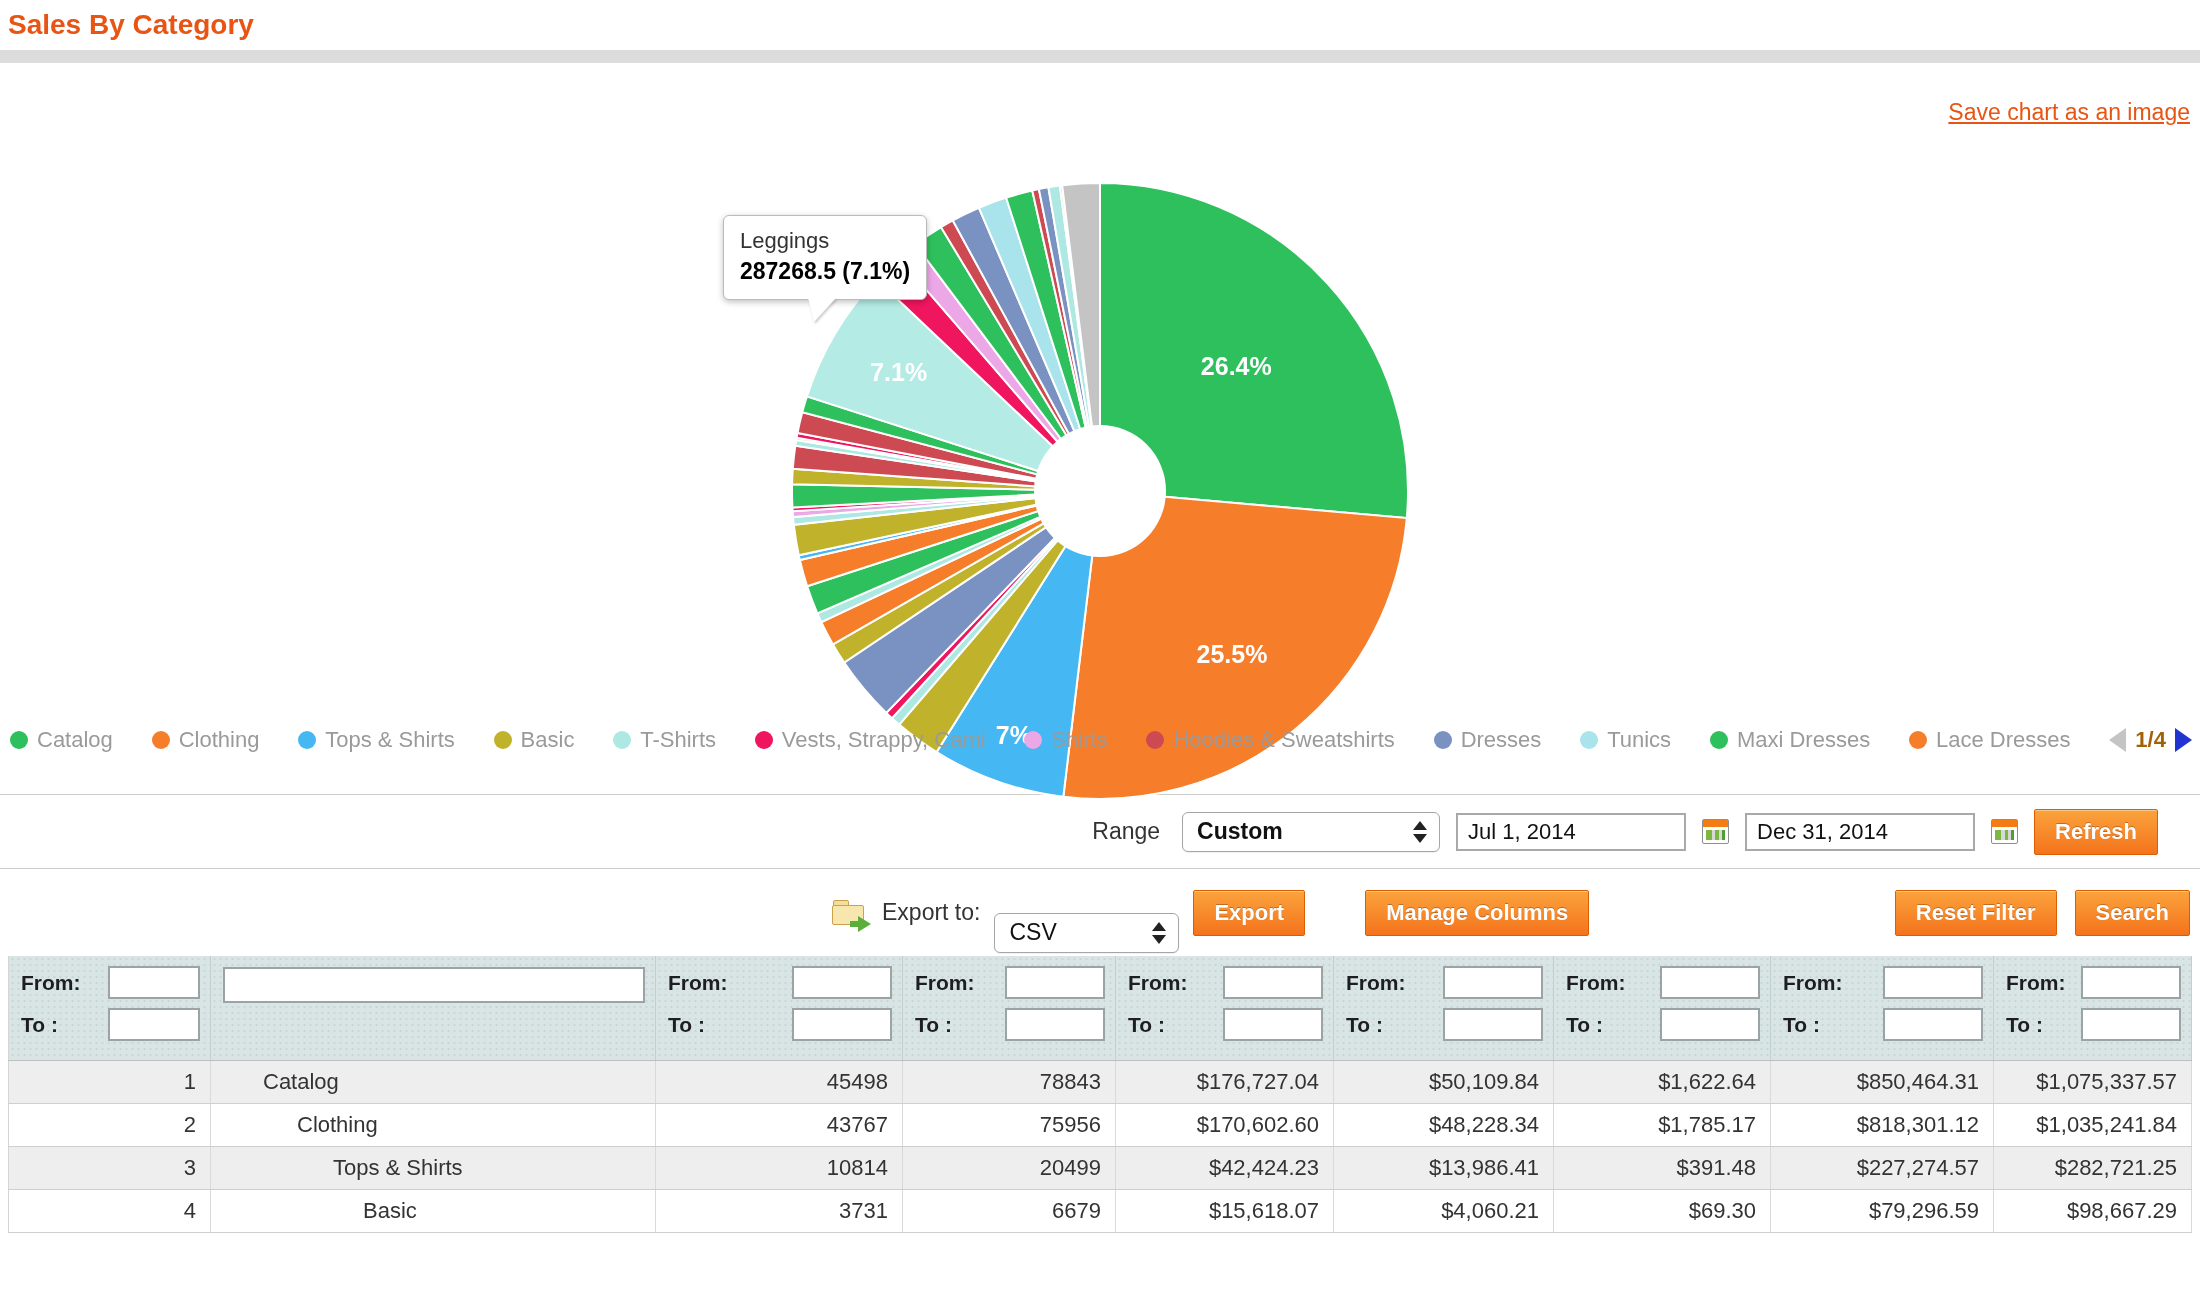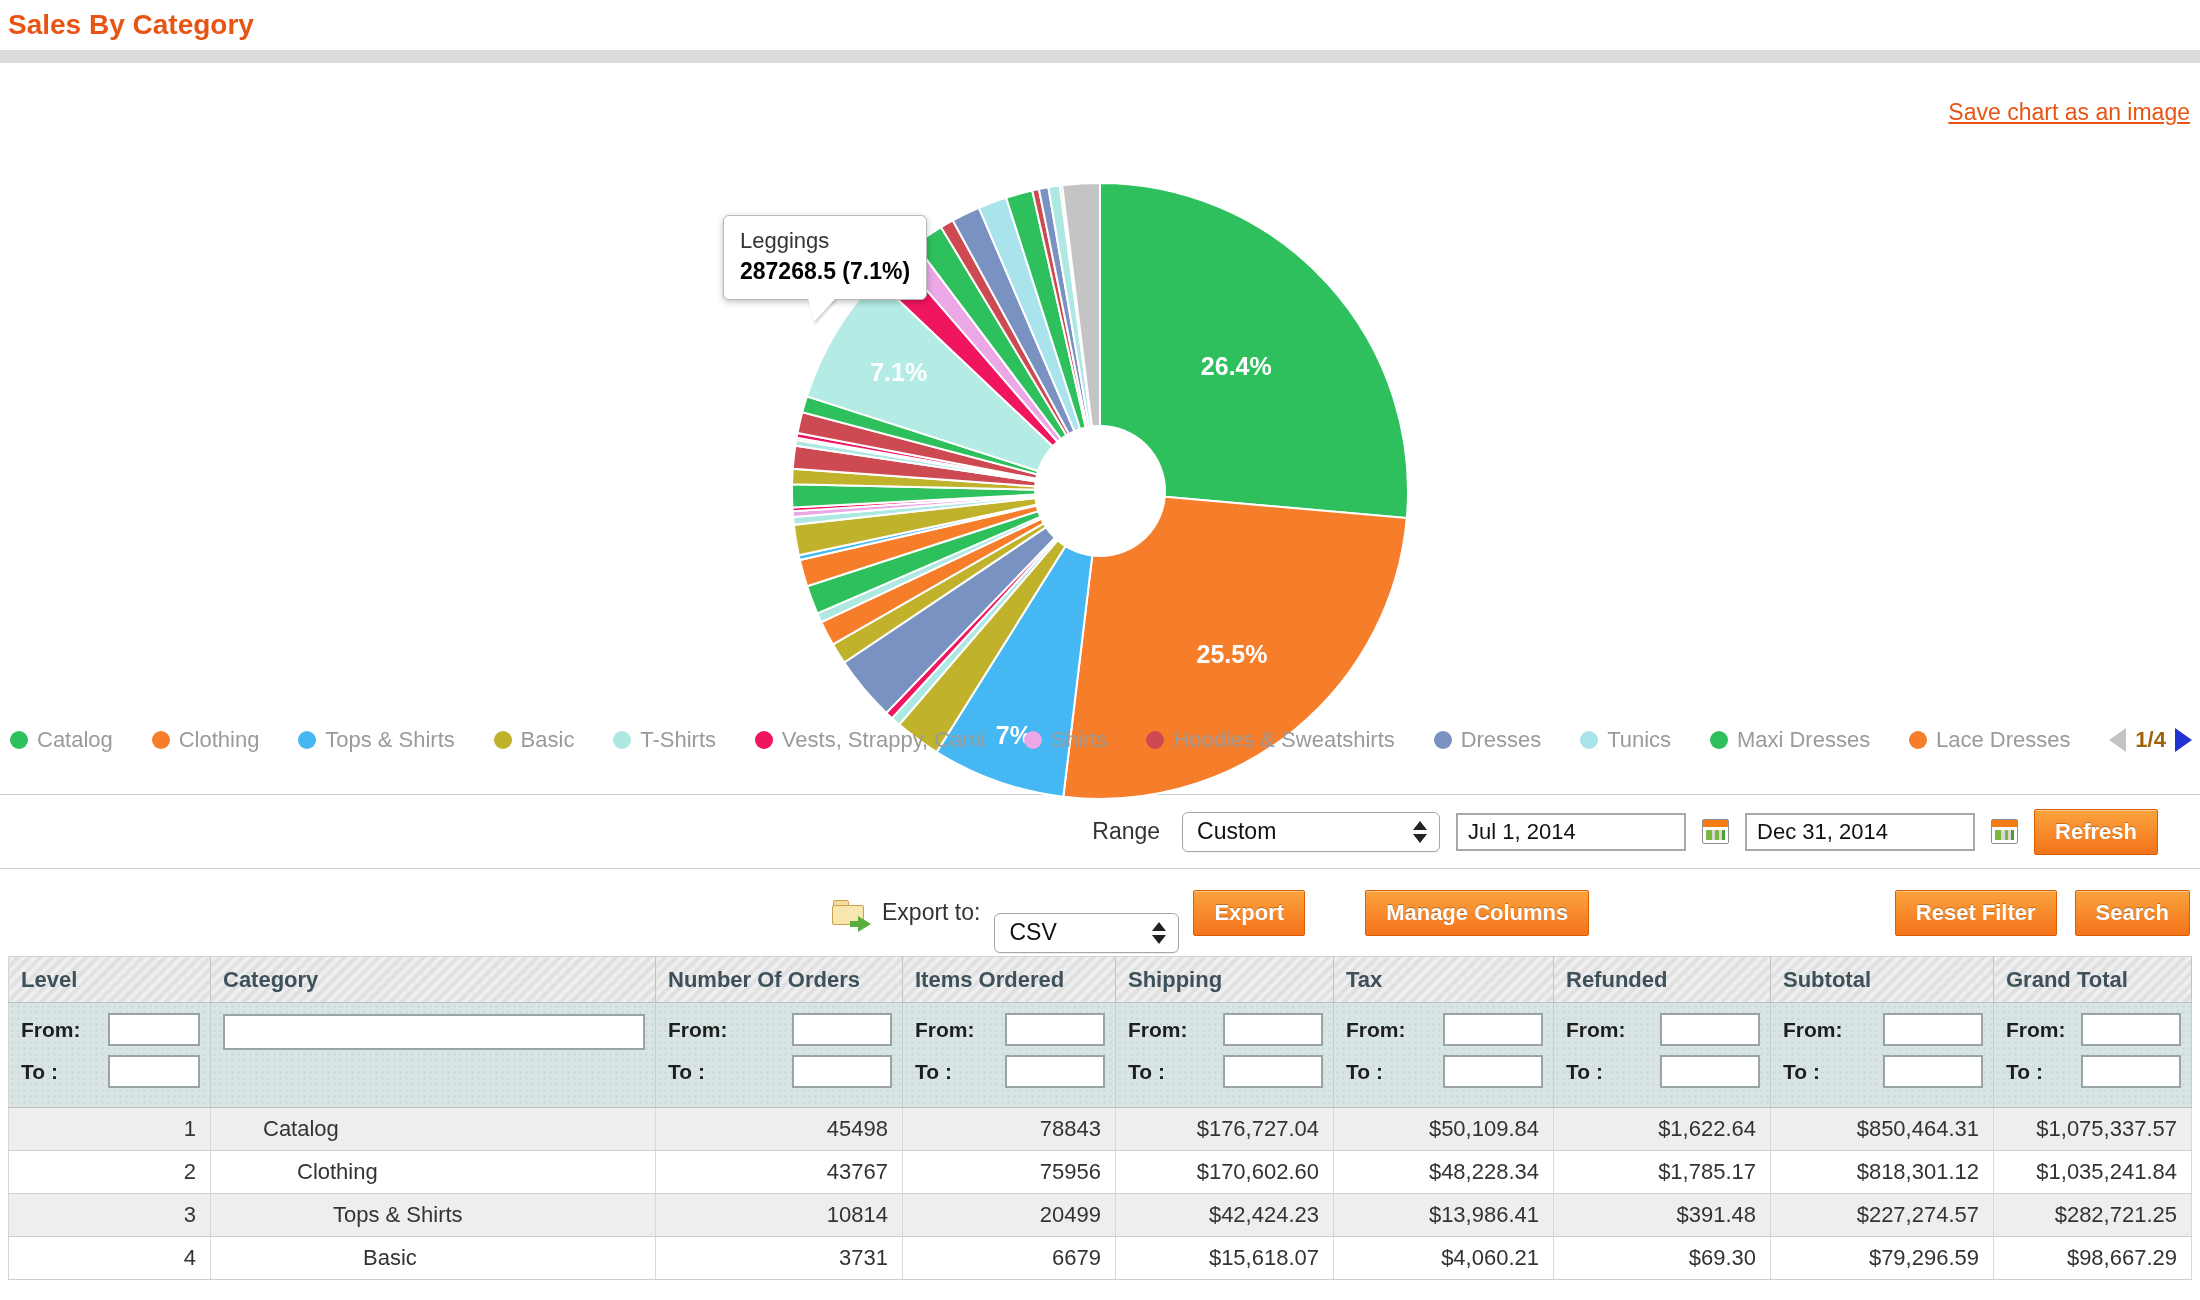--- a/index.html
+++ b/index.html
@@ -43,21 +43,21 @@
   .leg-label { font-size:22px; color:#9A9A9A; white-space:nowrap; }
   .pager { display:flex; align-items:center; gap:9px; }
   .tri-left { width:0; height:0; border-top:12px solid transparent; border-bottom:12px solid transparent; border-right:17px solid #C4C4C4; cursor:pointer; }
   .tri-right { width:0; height:0; border-top:12px solid transparent; border-bottom:12px solid transparent; border-left:17px solid #2133D1; cursor:pointer; }
   .pg-label { font-size:22px; color:#a16207; font-weight:bold; }
 
   
   .range-bar { height:75px; border-top:1px solid #CCC; border-bottom:1px solid #CCC;
     display:flex; align-items:center; justify-content:flex-end; gap:16px; padding-right:42px; background:#fff; }
   .range-label { font-size:23px; color:#333; margin-right:6px; }
-  .sel-custom { width:258px; }
+  .sel-custom { width:258px;font-weight:bold; }
   .date-input { width:230px; height:38px; border:2px solid #A9A9A9; font-size:22px; padding:0 10px;
     font-family:"Liberation Sans",sans-serif; color:#111; }
   .cal { position:relative; width:27px; height:25px; background:#fff; border:1px solid #8F8F8F; border-radius:2px; flex:none; cursor:pointer; }
   .cal::before { content:''; position:absolute; top:0; left:0; right:0; height:7px; background:#F47C15; }
   .cal::after { content:''; position:absolute; left:3px; right:3px; top:10px; bottom:3px;
     background:linear-gradient(90deg,#7CB83F 0 32%,#D8D8D8 32% 50%,#7CB83F 50% 66%,#D8D8D8 66% 84%,#4D9E35 84%); }
   .btn { background:linear-gradient(#FBA33C,#F4731C); border:1px solid #DB5E00; border-radius:2px;
     color:#fff; font-weight:bold; font-size:22px; padding:9px 20px; cursor:pointer;
     font-family:"Liberation Sans",sans-serif; text-shadow:0 -1px 0 rgba(0,0,0,.25);
     box-shadow: inset 0 1px 0 rgba(255,255,255,.4); }
@@ -268,31 +268,20 @@
       <col style="width:445px">
       <col style="width:247px">
       <col style="width:213px">
     <col style="width:218px">
       <col style="width:220px">
       <col style="width:217px">
       <col style="width:223px">
       <col>
   </colgroup>
   <tbody>
-      <tr>
-    <th>Level</th>
-    <th>Category</th>
-    <th>Number Of Orders</th>
-    <th>Items Ordered</th>
-    <th>Shipping</th>
-    <th>Tax</th>
-    <th>Refunded</th>
-    <th>Subtotal</th>
-    <th>Grand Total</th>
-  </tr>
   <tr class="filter-row">
     <td>
       <div class="frow">
             <span class="flabel">From:</span>
             <input class="fin small" style="">
           </div>
       <div class="frow">
             <span class="flabel">To :</span>
             <input class="fin small" style="">
           </div>

